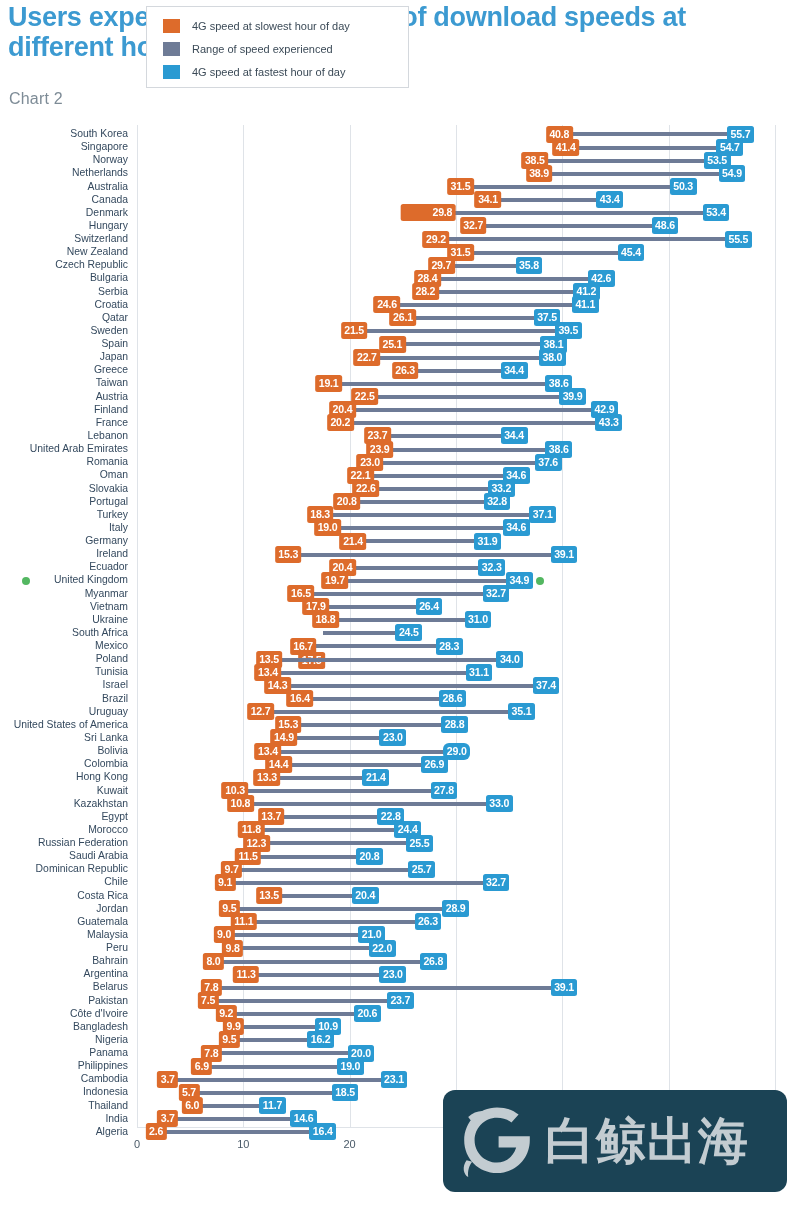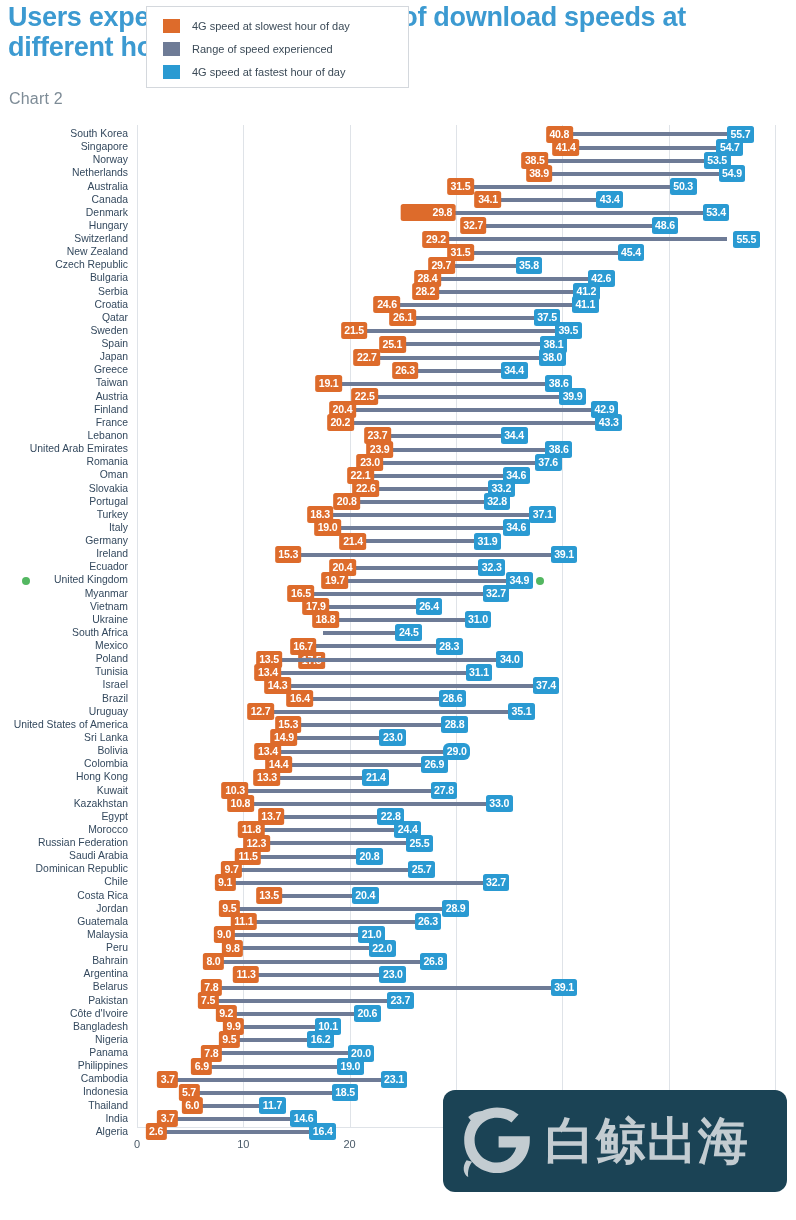--- a/index.html
+++ b/index.html
@@ -241,21 +241,21 @@
         <div class="row" style="top: 93.91px; padding-left: 16px;">
           <div class="country-label">Hungary</div>
           <div class="range-bar" style="left: 484.601px; width: 169.017px;"></div>
           <div class="val-box val-low" style="left: 486.601px;">32.7</div>
           <div class="val-box val-high" style="left: 651.618px;">48.6</div>
         </div>
         <div class="row" style="top: 107.04px;">
           <div class="country-label">Switzerland</div>
           <div class="range-bar" style="left: 447.396px; width: 279.569px;"></div>
           <div class="val-box val-low" style="left: 449.396px;">29.2</div>
-          <div class="val-box val-high" style="left: 724.965px; margin-left: 8px;">55.5</div>
+          <div class="val-box val-high" style="left: 724.965px;">55.5</div>
         </div>
         <div class="row" style="top: 120.17px;">
           <div class="country-label">New Zealand</div>
           <div class="range-bar" style="left: 471.845px; width: 147.757px;"></div>
           <div class="val-box val-low" style="left: 473.845px;">31.5</div>
           <div class="val-box val-high" style="left: 617.602px;">45.4</div>
         </div>
         <div class="row" style="top: 133.3px;">
           <div class="country-label">Czech Republic</div>
           <div class="range-bar" style="left: 452.711px; width: 64.843px;"></div>
@@ -603,21 +603,21 @@
         <div class="row" style="top: 881.71px;">
           <div class="country-label">Côte d'Ivoire</div>
           <div class="range-bar" style="left: 234.796px; width: 121.182px;"></div>
           <div class="val-box val-low" style="left: 236.796px;">9.2</div>
           <div class="val-box val-high" style="left: 353.978px;">20.6</div>
         </div>
         <div class="row" style="top: 894.84px;">
           <div class="country-label">Bangladesh</div>
           <div class="range-bar" style="left: 242.237px; width: 74.41px;"></div>
           <div class="val-box val-low" style="left: 244.237px;">9.9</div>
-          <div class="val-box val-high" style="left: 314.647px;">10.1</div>
+          <div class="val-box val-high" style="left: 314.647px;">10.9</div>
         </div>
         <div class="row" style="top: 907.97px;">
           <div class="country-label">Nigeria</div>
           <div class="range-bar" style="left: 237.985px; width: 71.221px;"></div>
           <div class="val-box val-low" style="left: 239.985px;">9.5</div>
           <div class="val-box val-high" style="left: 307.206px;">16.2</div>
         </div>
         <div class="row" style="top: 921.1px;">
           <div class="country-label">Panama</div>
           <div class="range-bar" style="left: 219.914px; width: 129.686px;"></div>

